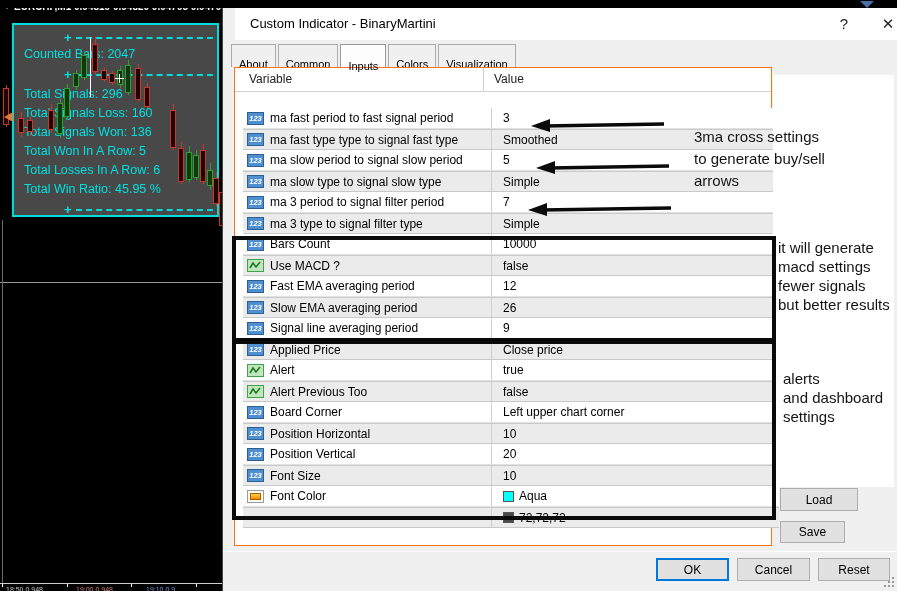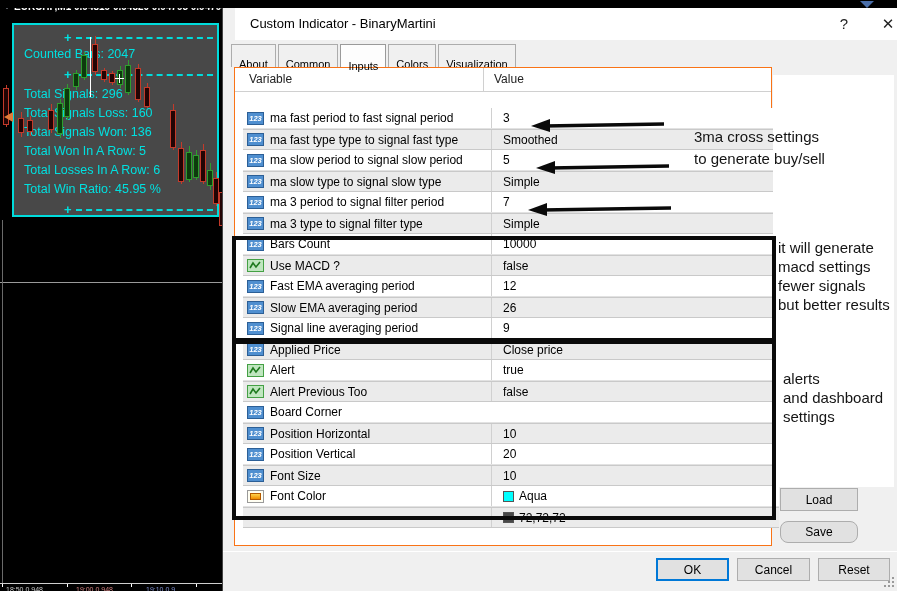--- a/index.html
+++ b/index.html
@@ -73,21 +73,21 @@
   #ann-box-macd { left:9px; top:228px; width:544px; height:106px; }
   #ann-box-alerts { left:9px; top:332px; width:544px; height:180px; }
   #arrow-layer { position:absolute; left:0; top:0; width:675px; height:583px; z-index:5; pointer-events:none; }
   .note { position:absolute; z-index:6; color:#141414; font-size:15px; white-space:nowrap; }
   .note div { height:22px; }
   .note.small div { height:19px; font-size:15px; }
 
   .btn { position:absolute; background:#e1e1e1; border:1px solid #adadad; font-size:12px; color:#000;
     text-align:center; display:flex; align-items:center; justify-content:center; }
   #btn-load { left:557px; top:480px; width:78px; height:23px; }
-  #btn-save { left:557px; top:513px; width:78px; height:22px;border-radius:8px; }
+  #btn-save { left:557px; top:513px; width:65px; height:22px; }
   #btn-ok { left:433px; top:550px; width:73px; height:23px; border:2px solid #0078d7; }
   #btn-cancel { left:514px; top:550px; width:73px; height:23px; }
   #btn-reset { left:595px; top:550px; width:72px; height:23px; }
   #btn-sep { position:absolute; left:0; top:543px; width:675px; height:1px; background:#dcdcdc; border-bottom:1px solid #fff; }
   #grip { position:absolute; right:3px; bottom:4px; width:13px; height:13px; }
   #grip i { position:absolute; width:2px; height:2px; background:#9a9a9a; }
 </style>
 </head>
 <body>
 
@@ -395,20 +395,23 @@
               <span class="vname">Alert Previous Too</span>
             </div>
             <div class="cval">
               <span>false</span>
             </div>
           </div>
           <div class="trow">
             <div class="cvar">
               <span class="rowicon ic-numeric">123</span>
               <span class="vname">Board Corner</span>
+            </div>
+            <div class="cval">
+              <span>Left upper chart corner</span>
             </div>
           </div>
           <div class="trow alt">
             <div class="cvar">
               <span class="rowicon ic-numeric">123</span>
               <span class="vname">Position Horizontal</span>
             </div>
             <div class="cval">
               <span>10</span>
             </div>
@@ -466,20 +469,21 @@
         </g>
         <g>
           <line x1="319" y1="202" x2="448" y2="200" stroke="#0a0a0a" stroke-width="3.5"></line>
           <polygon points="305,202 324,195 324,208" fill="#0a0a0a"></polygon>
         </g>
       </svg>
     <div id="notes-layer">
         <div class="note" style="left: 471px; top: 120px;">
           <div>3ma cross settings</div>
           <div>to generate buy/sell</div>
+          <div>arrows</div>
         </div>
         <div class="note small" style="left: 555px; top: 231px;">
           <div>it will generate</div>
           <div>macd settings</div>
           <div>fewer signals</div>
           <div>but better results</div>
         </div>
         <div class="note small" style="left: 560px; top: 362px;">
           <div>alerts</div>
           <div>and dashboard</div>

